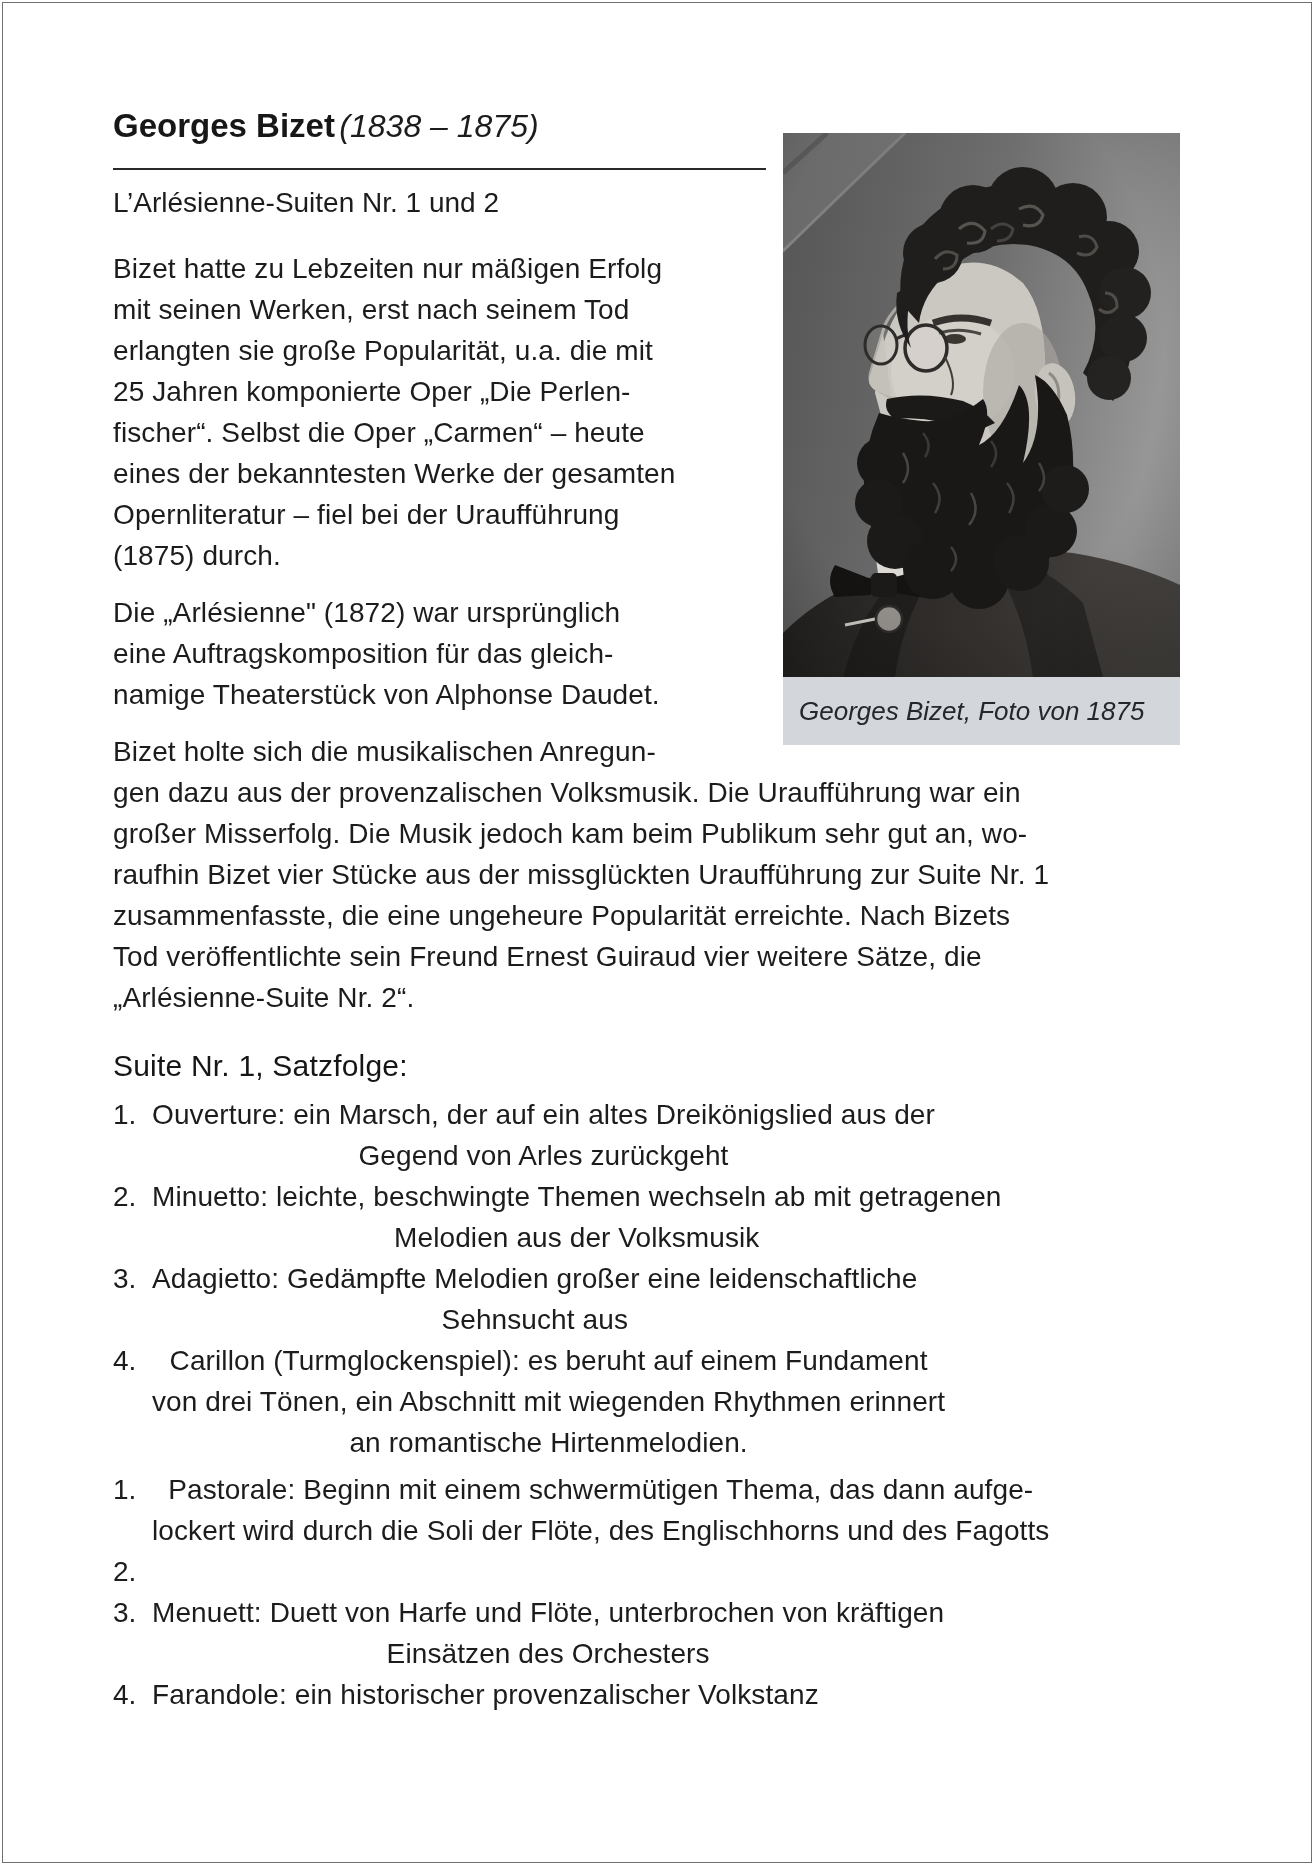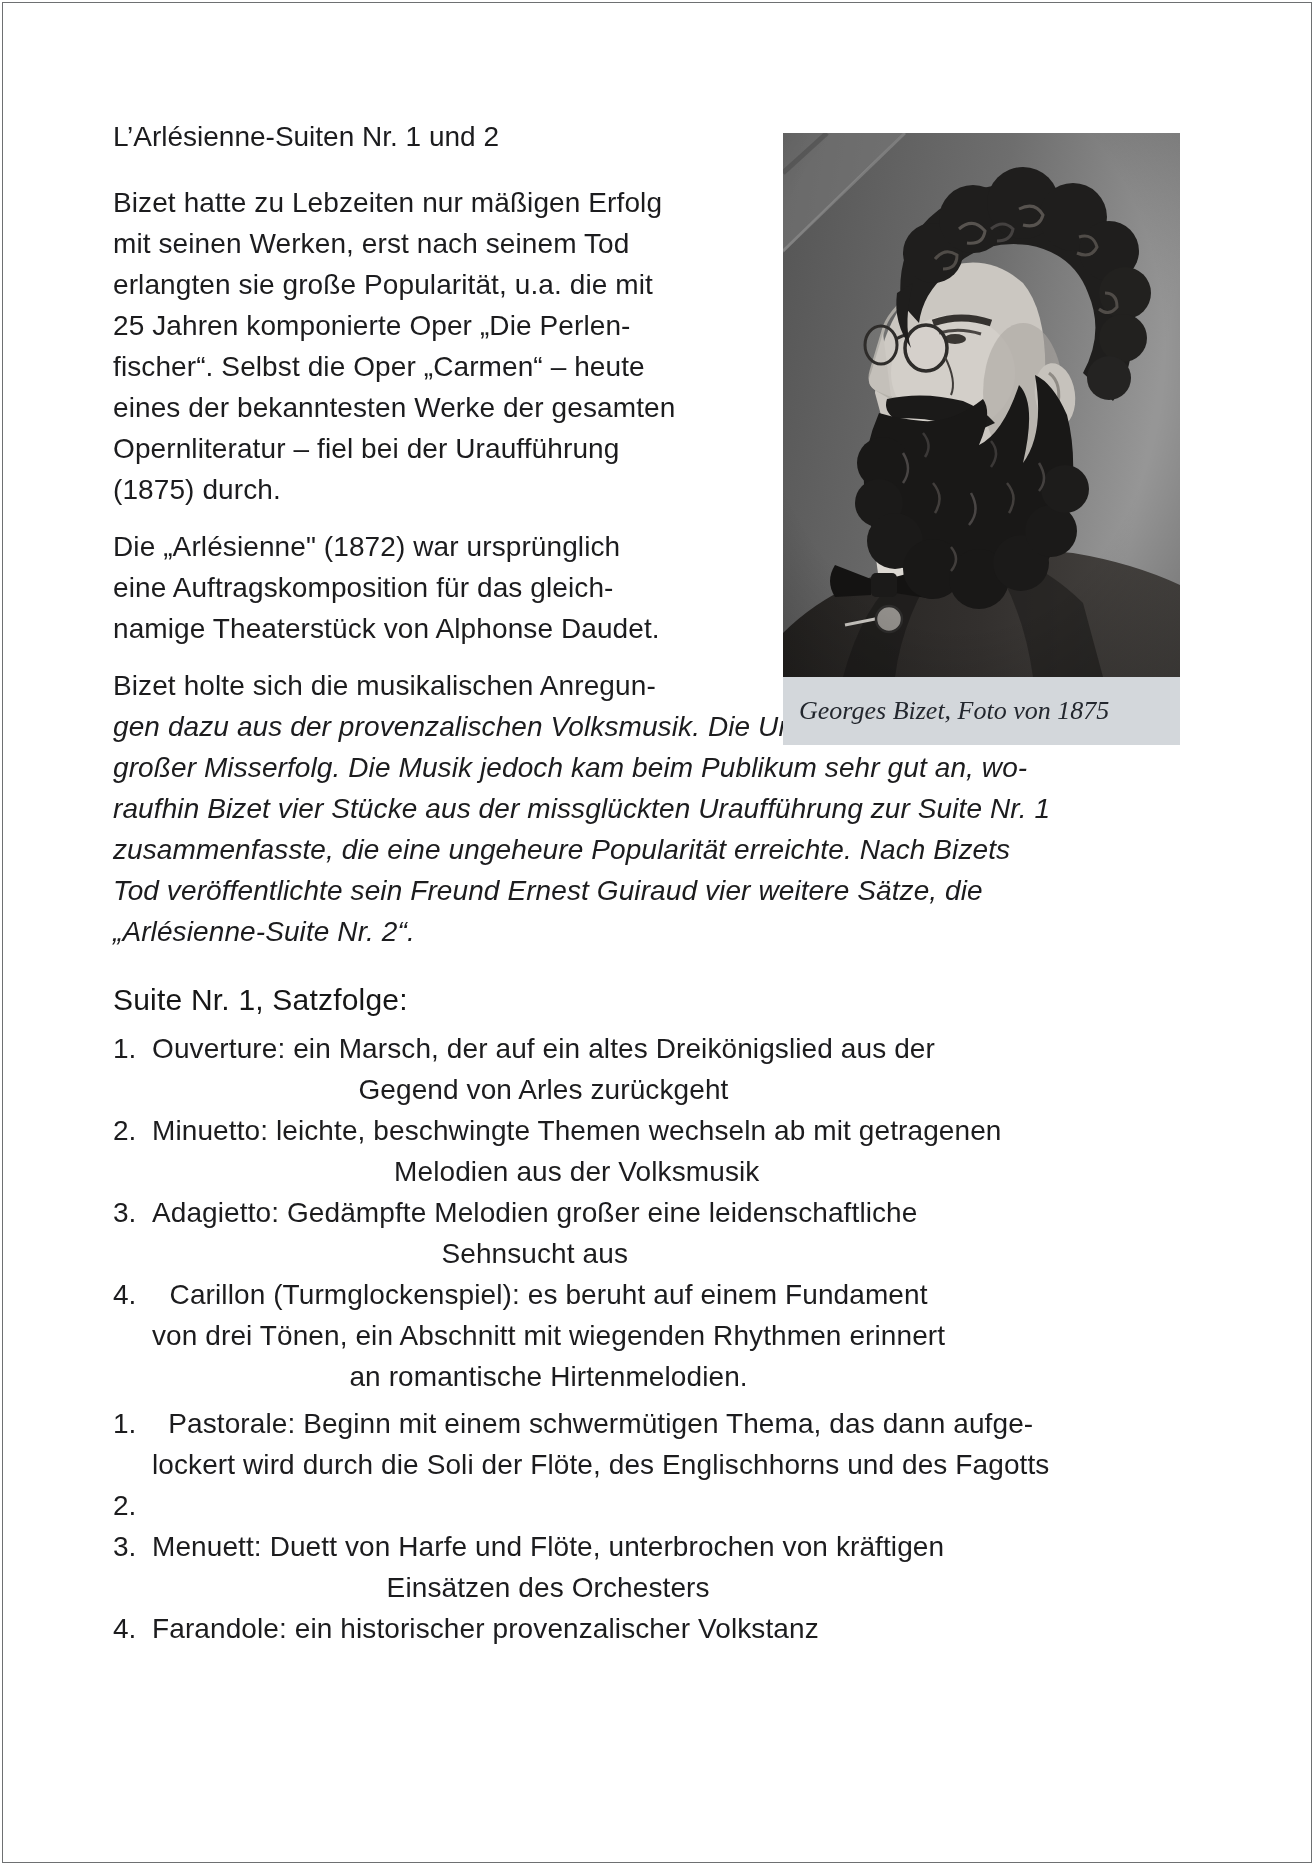--- a/index.html
+++ b/index.html
@@ -26,50 +26,53 @@
   .subtitle {
     margin-top:14px; font-size:28px; line-height:38px;
     white-space:nowrap;
   }
   .para {
     font-size:28px; line-height:41px; white-space:pre; letter-spacing:0.1px;
   }
   .p1 { margin-top:26px; }
   .p2 { margin-top:16px; }
   .p3a { margin-top:16px; }
-  .p3b { margin-top:0;font-style:italic; }
+  .p3b { margin-top:0; }
   .section-heading {
     margin-top:26px; font-size:30px; font-weight:normal; line-height:44px;
     color:#161616; letter-spacing:0.2px; white-space:nowrap;
   }
   .s2 { margin-top:18px; }
   .list { margin-top:6px; }
   .list-item { display:flex; font-size:28px; line-height:41px; }
   .list-item .num { flex:0 0 39px; width:39px; }
   .list-item .txt { white-space:pre; letter-spacing:0.1px;text-align:center; }
 
   .figure { position:absolute; left:783px; top:133px; width:397px; }
   .photo-svg { display:block; width:397px; height:544px; }
   .caption-bar {
     box-sizing:border-box; width:397px; height:68px;
     background:#d3d7db; display:flex; align-items:center;
     padding-left:16px;
-    font-family:Liberation Serif, serif;
   }
   .caption-text {
     font-style:italic; font-size:26px; color:#23272e; white-space:nowrap;
   }
 </style>
 </head>
 <body>
 
 <div class="page-frame"></div>
 
 <div class="content">
 
+  <div class="title-block">
+    <span class="title-name">Georges Bizet</span>
+    <span class="title-dates">(1838 – 1875)</span>
+  </div>
 
   <div class="subtitle">L’Arlésienne-Suiten Nr. 1 und 2</div>
 
   <div class="para p1">Bizet hatte zu Lebzeiten nur mäßigen Erfolg
 mit seinen Werken, erst nach seinem Tod
 erlangten sie große Popularität, u.a. die mit
 25 Jahren komponierte Oper „Die Perlen-
 fischer“. Selbst die Oper „Carmen“ – heute
 eines der bekanntesten Werke der gesamten
 Opernliteratur – fiel bei der Uraufführung

